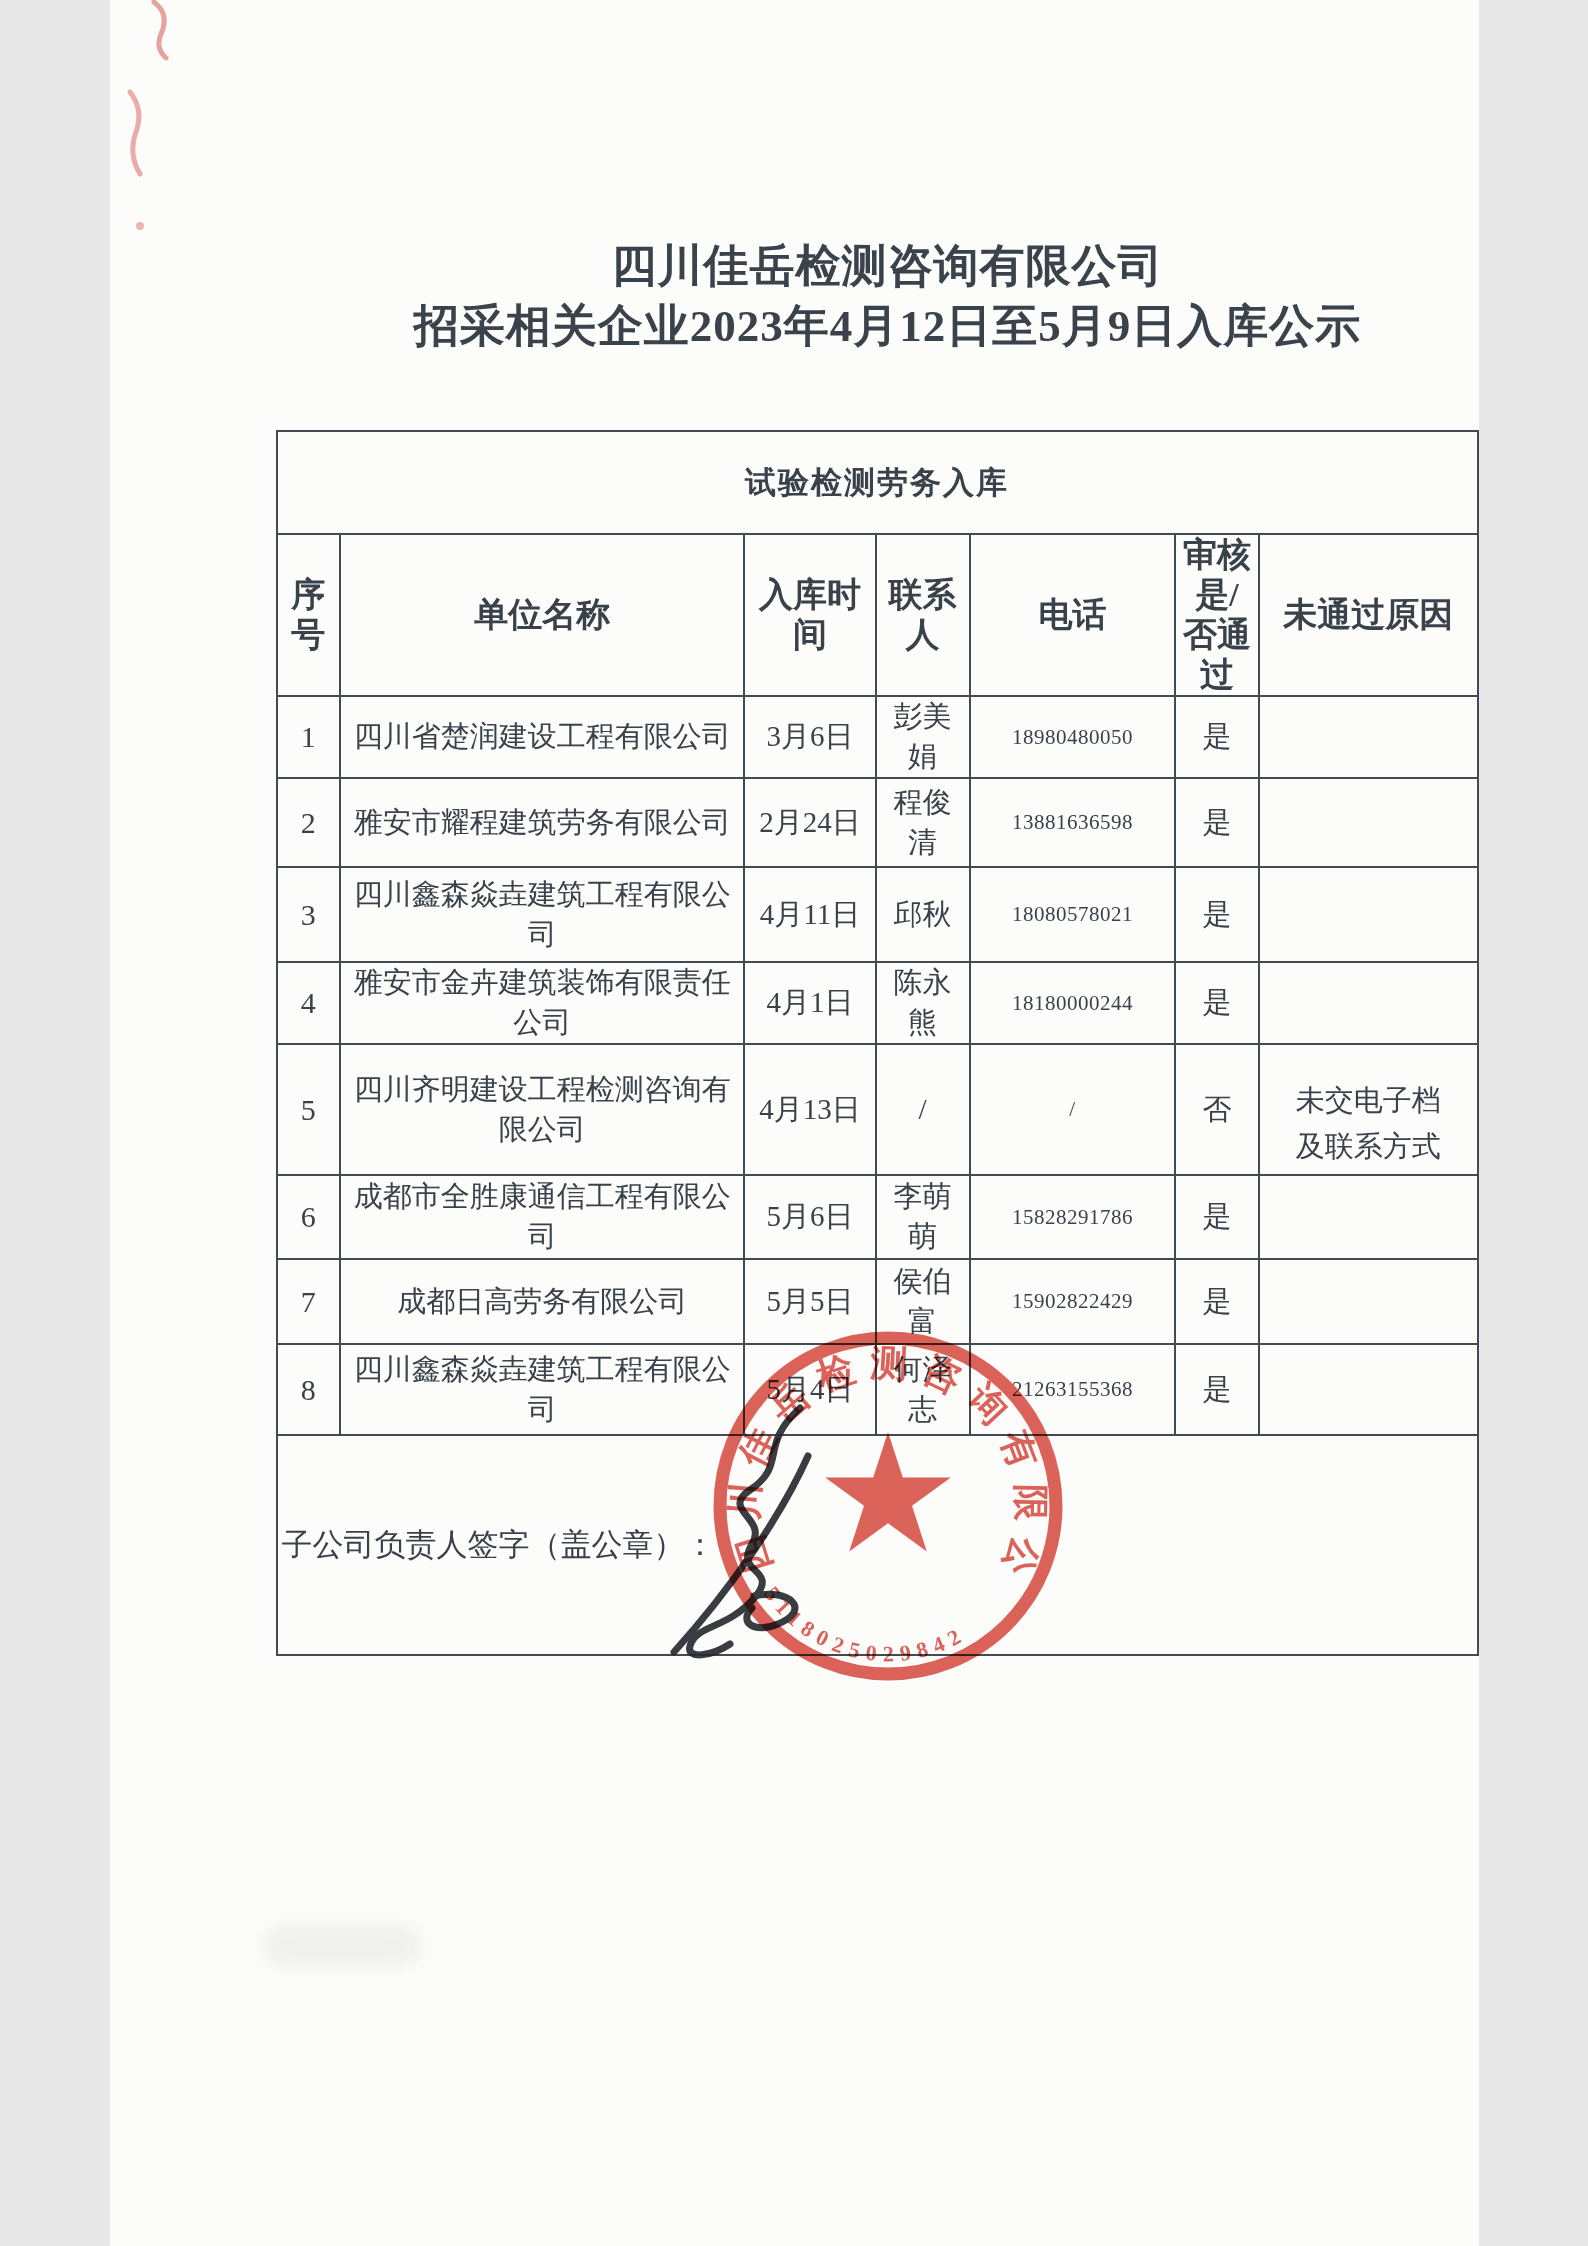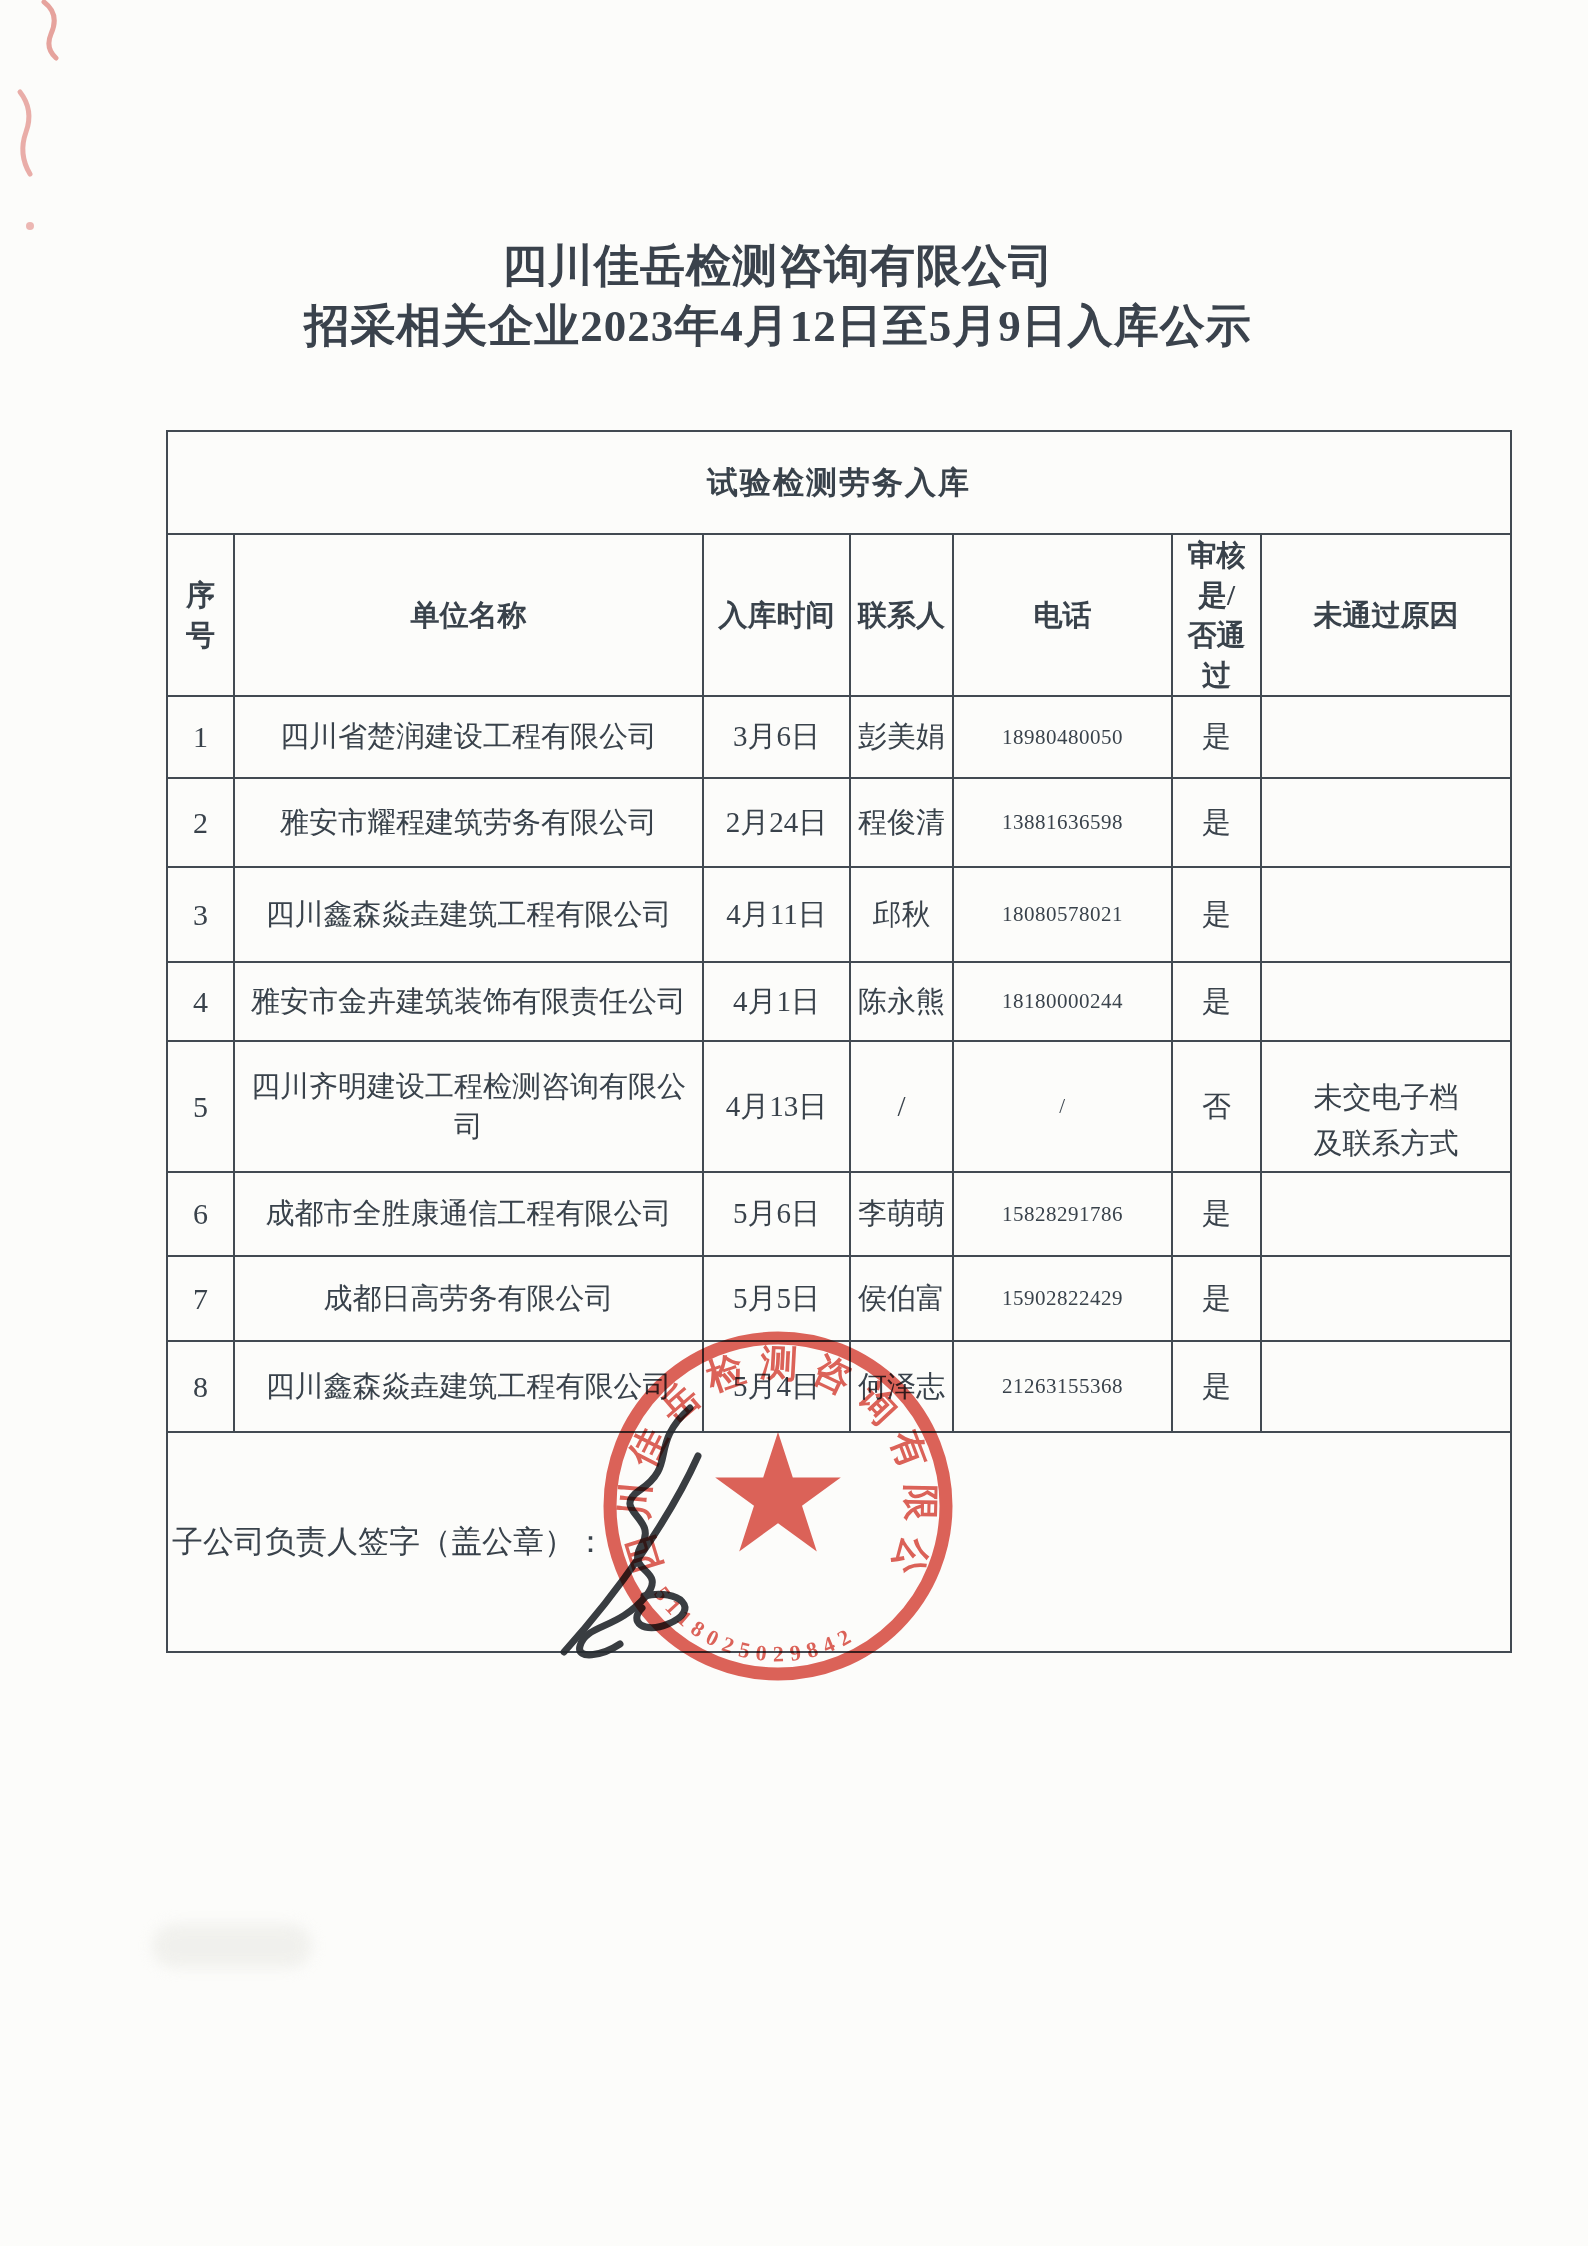--- a/index.html
+++ b/index.html
@@ -1,19 +1,19 @@
 <!DOCTYPE html>
 <html><head>
 <meta charset="utf-8">
 <style>
   html,body{margin:0;padding:0;}
   body{background:#e8e8e8;}
   .page{
     position:relative;
-    width:1588px;height:2246px;
+    width:1369px;height:2246px;
     margin:0 auto;
     background:#fcfcfa;
     overflow:hidden;
     font-family:"Liberation Serif","DejaVu Serif",serif;
     color:#39424b;
   }
   .titles{
     position:absolute;
     left:0;top:236px;width:1556px;
     text-align:center;
@@ -40,21 +40,21 @@
     overflow:hidden;
   }
   table.labor tr.caption-row td{
     height:101px;
     font-size:31px;
     font-weight:bold;
     letter-spacing:2px;
   }
   table.labor tr.header-row th{
     height:116px;
-    font-size:29px;
+    font-size:34px;
     font-weight:bold;
     white-space:pre-line;
     line-height:40px;
   }
   table.labor td.c0{font-size:30px;}
   table.labor td.c4{font-size:21px;letter-spacing:0.5px;}
   table.labor td.c6 .reason-text{
     display:inline-block;
     white-space:pre-line;
     text-align:left;

